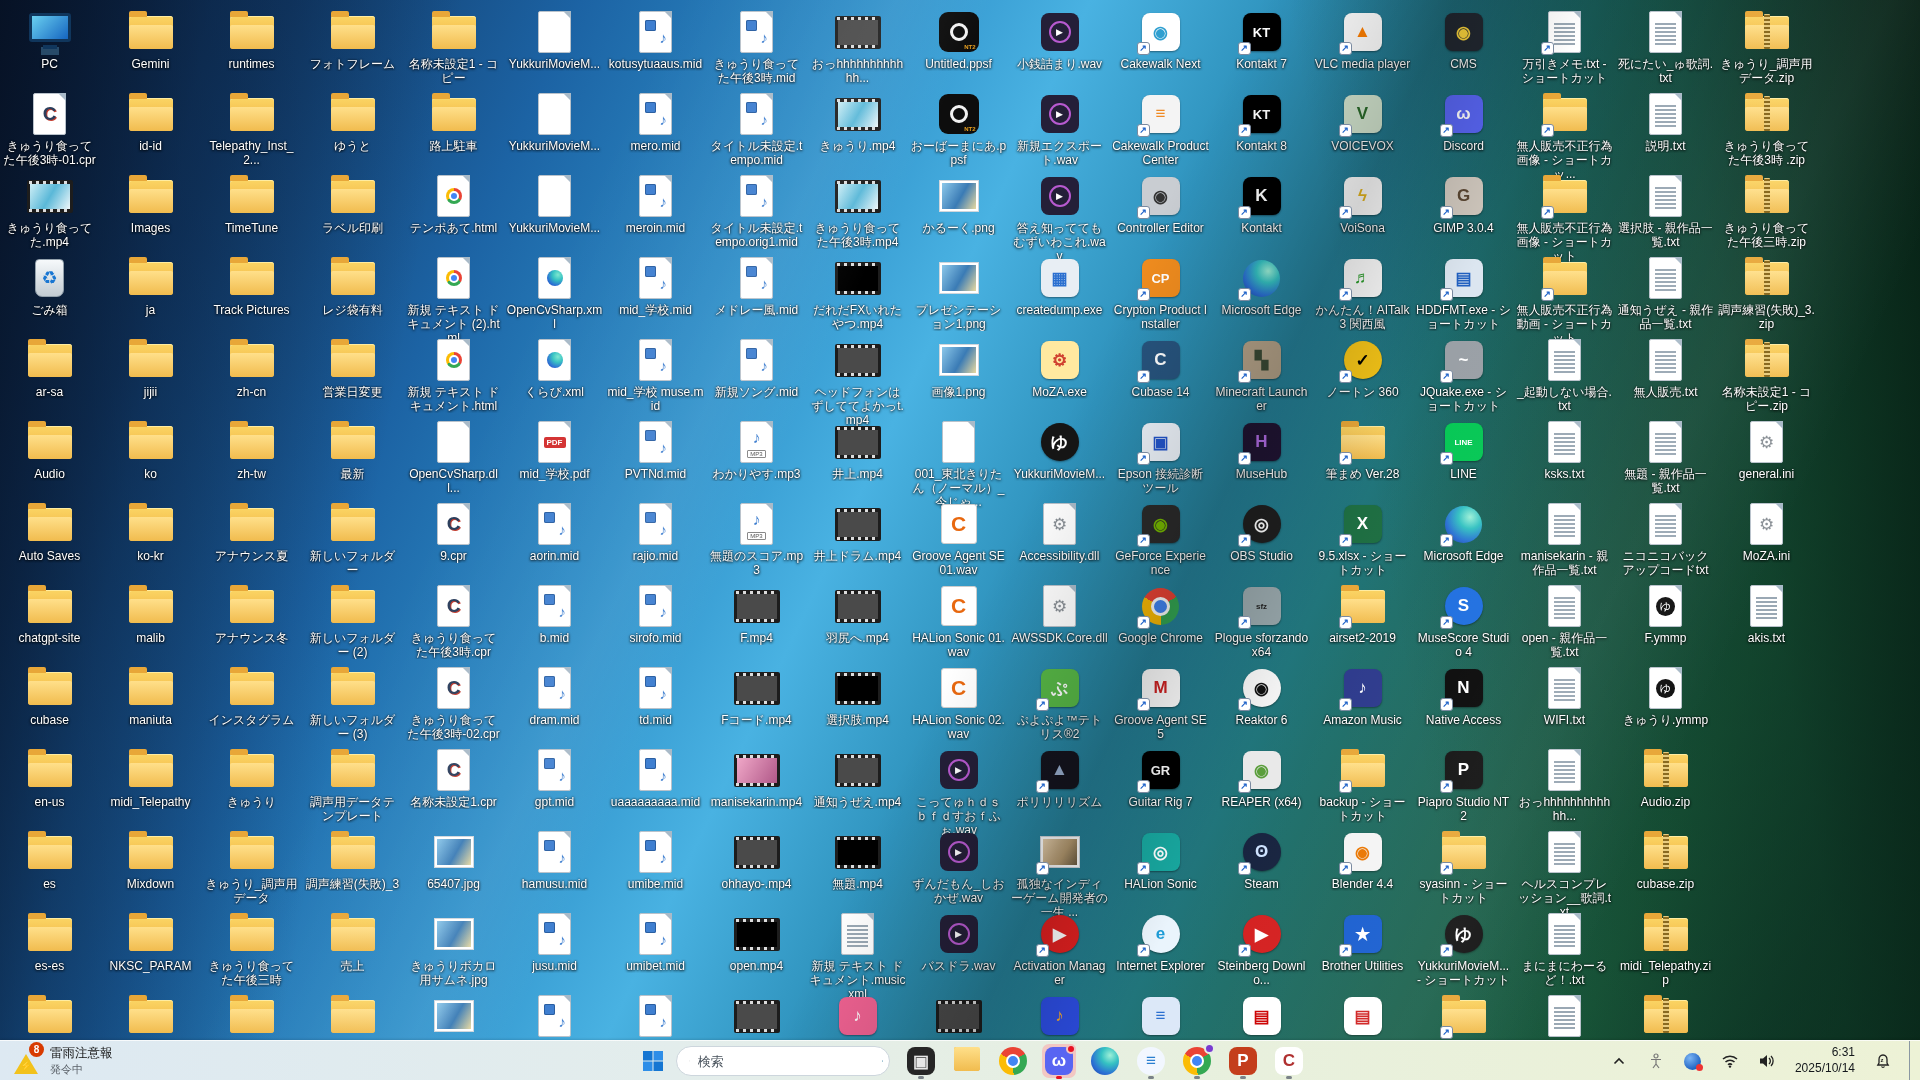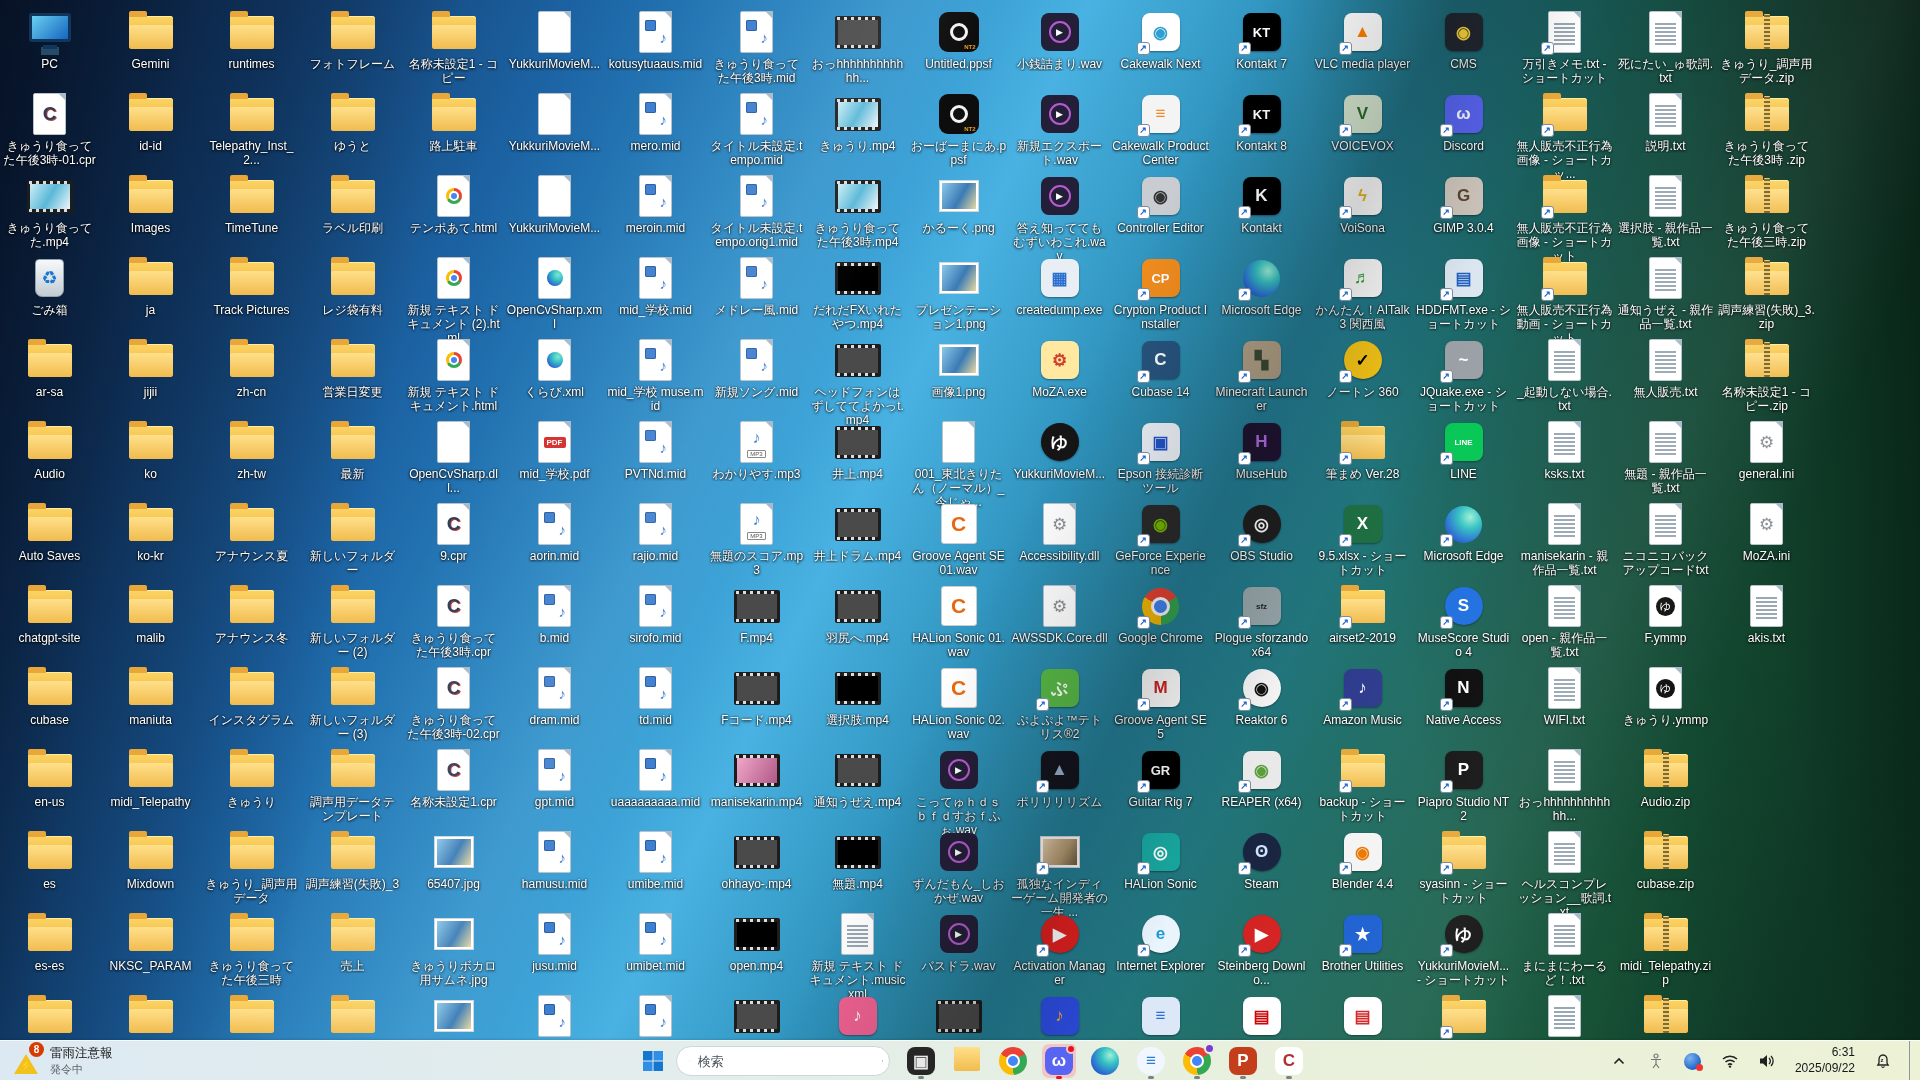--- a/index.html
+++ b/index.html
@@ -1969,21 +1969,21 @@
     </div>
     <div class="trico">
       <svg width="18" height="16" viewBox="0 0 18 16">
           <polygon points="2,5.5 5,5.5 9,2 9,14 5,10.5 2,10.5" fill="#222"></polygon>
           <path d="M11 5 A4 4 0 0 1 11 11" fill="none" stroke="#222" stroke-width="1.3"></path>
           <path d="M13 3 A7 7 0 0 1 13 13" fill="none" stroke="#222" stroke-width="1.3"></path>
         </svg>
     </div>
     <div class="clock">
       <div>6:31</div>
-      <div>2025/09/22</div>
+      <div>2025/10/14</div>
     </div>
     <div class="trico">
       <svg width="16" height="16" viewBox="0 0 16 16">
           <path d="M8 2 C5.2 2 4 4 4 6.5 V10 L2.8 12 H13.2 L12 10 V6.5 C12 4 10.8 2 8 2 Z" fill="none" stroke="#222" stroke-width="1.3"></path>
           <path d="M6.5 13.5 A1.8 1.8 0 0 0 9.5 13.5" fill="none" stroke="#222" stroke-width="1.3"></path>
           <text x="7" y="9" font-size="6" font-weight="bold" fill="#222" text-anchor="middle" font-family="Liberation Sans, sans-serif">z</text>
         </svg>
     </div>
     <div class="showdesk"></div>
   </div>

